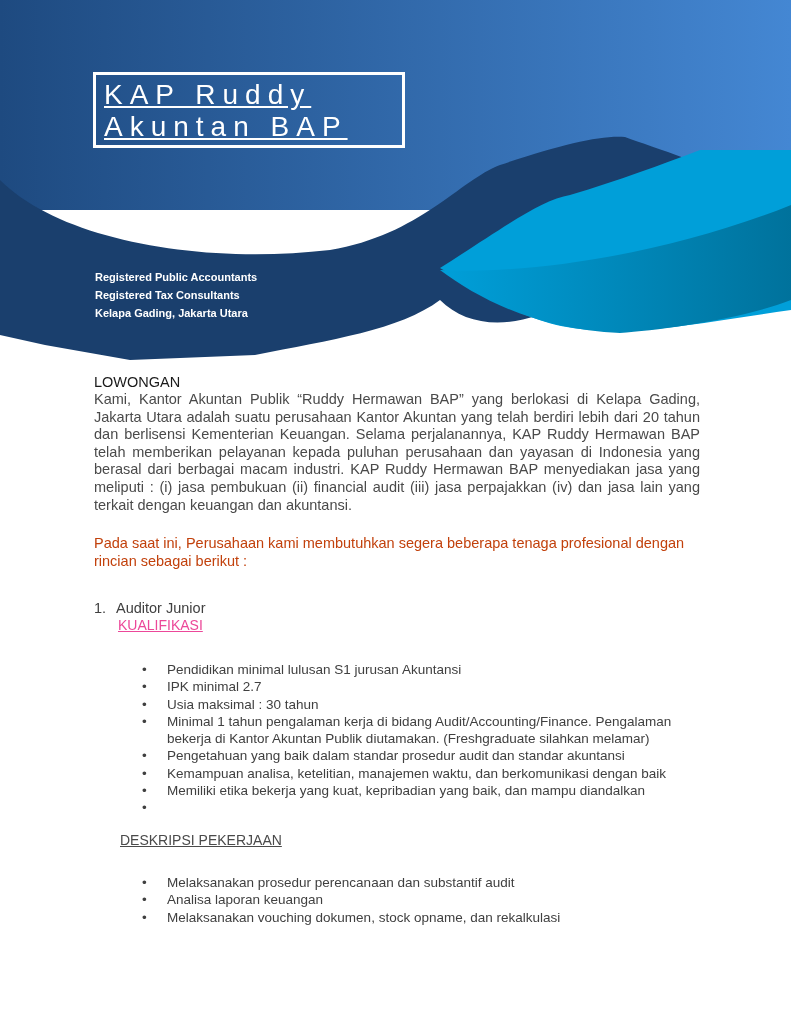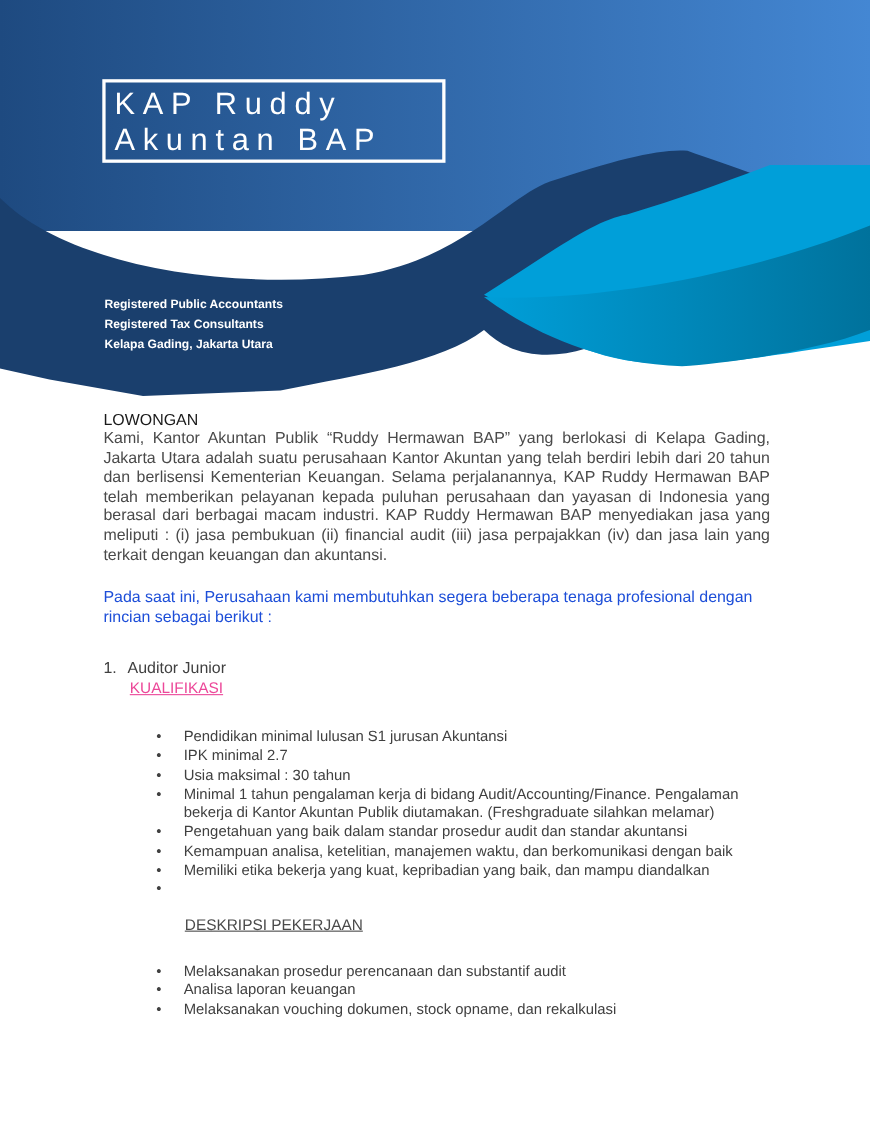--- a/index.html
+++ b/index.html
@@ -8,45 +8,45 @@
 
   #banner { position:absolute; left:0; top:0; width:791px; height:370px; }
 
   .title-box {
     position:absolute; left:93px; top:72px; width:312px; height:76px;
     border:3px solid #ffffff;
     padding:4px 0 0 8px;
   }
   .title-line {
     color:#ffffff; font-family:"Liberation Sans", sans-serif;
-    font-size:28px; letter-spacing:7px; line-height:32px; font-weight:normal;
+    font-size:28px; letter-spacing:7px; line-height:32px; font-weight:normal;text-decoration:underline;
   }
 
   .sub-lines { position:absolute; left:95px; top:268px; }
   .sub-line {
     color:#ffffff; font-family:"Liberation Sans", sans-serif;
     font-size:11px; font-weight:bold; line-height:18px;
   }
 
   .content { position:absolute; left:94px; top:374px; width:606px; font-size:14.5px; line-height:17.6px; }
   .heading-lowongan { color:#1a1a1a; font-size:14.5px; line-height:17px; }
   .intro { text-align:justify; color:#4a4a4a; }
-  .need { margin-top:21px; color:#1d4ed8; }
+  .need { margin-top:21px; color:#c2410c; }
 
   .job { position:absolute; left:94px; top:600px; width:620px; font-size:14.5px; color:#404040; }
   .job-title { display:flex; }
   .job-num { width:22px; }
   .section-label { margin-left:24px; text-decoration:underline; color:#ec4899; font-size:14px; line-height:18px; }
 
   ul.bullets { list-style:none; position:absolute; left:142px; width:570px; font-size:13.5px; color:#404040; }
   ul.bullets li { position:relative; padding-left:25px; line-height:17.3px; }
   ul.bullets li .dot { position:absolute; left:0; top:0; }
 
   #kual-list { top:661px; }
-  #desk-label { position:absolute; left:120px; top:832px; font-size:14px; text-decoration:underline; color:#4a4a4a;margin-left:48px; }
+  #desk-label { position:absolute; left:120px; top:832px; font-size:14px; text-decoration:underline; color:#4a4a4a; }
   #desk-list { top:874px; }
 </style>
 </head>
 <body>
 
 <svg id="banner" viewBox="0 0 791 370" preserveAspectRatio="none">
   <defs>
     <linearGradient id="topGrad" x1="0" y1="0" x2="1" y2="0">
       <stop offset="0" stop-color="#1e4a80"></stop>
       <stop offset="1" stop-color="#4487d3"></stop>

